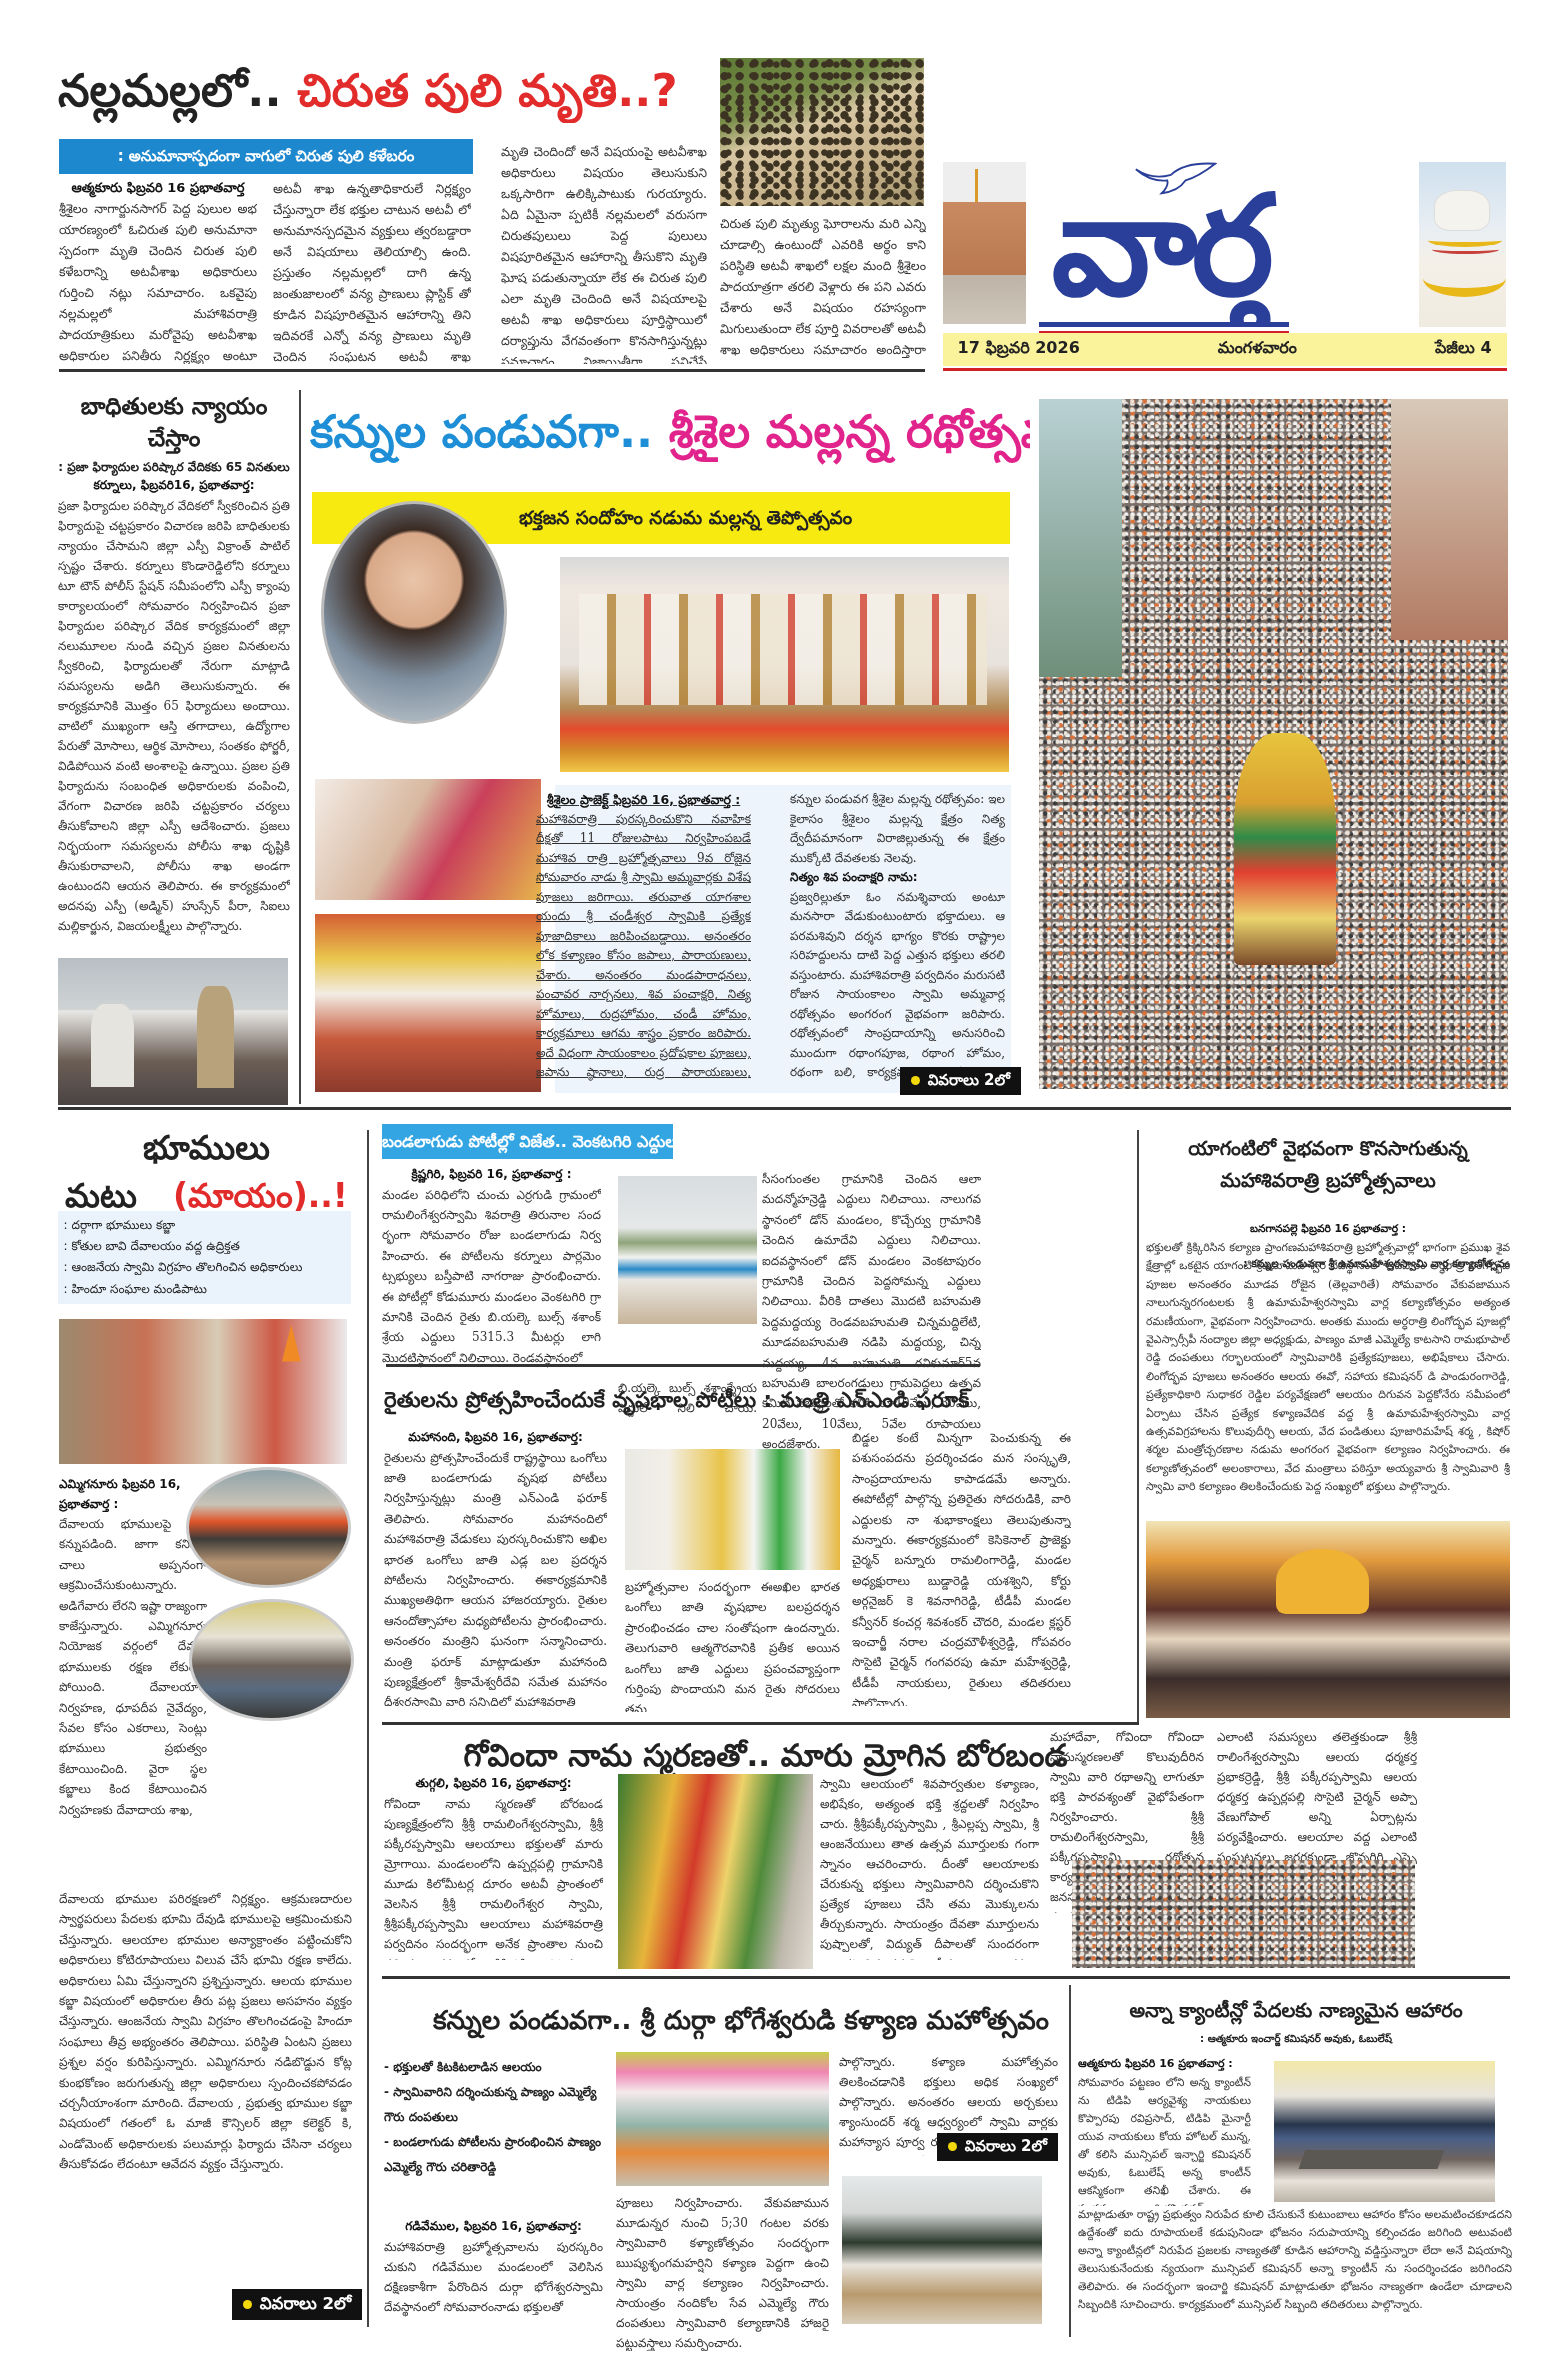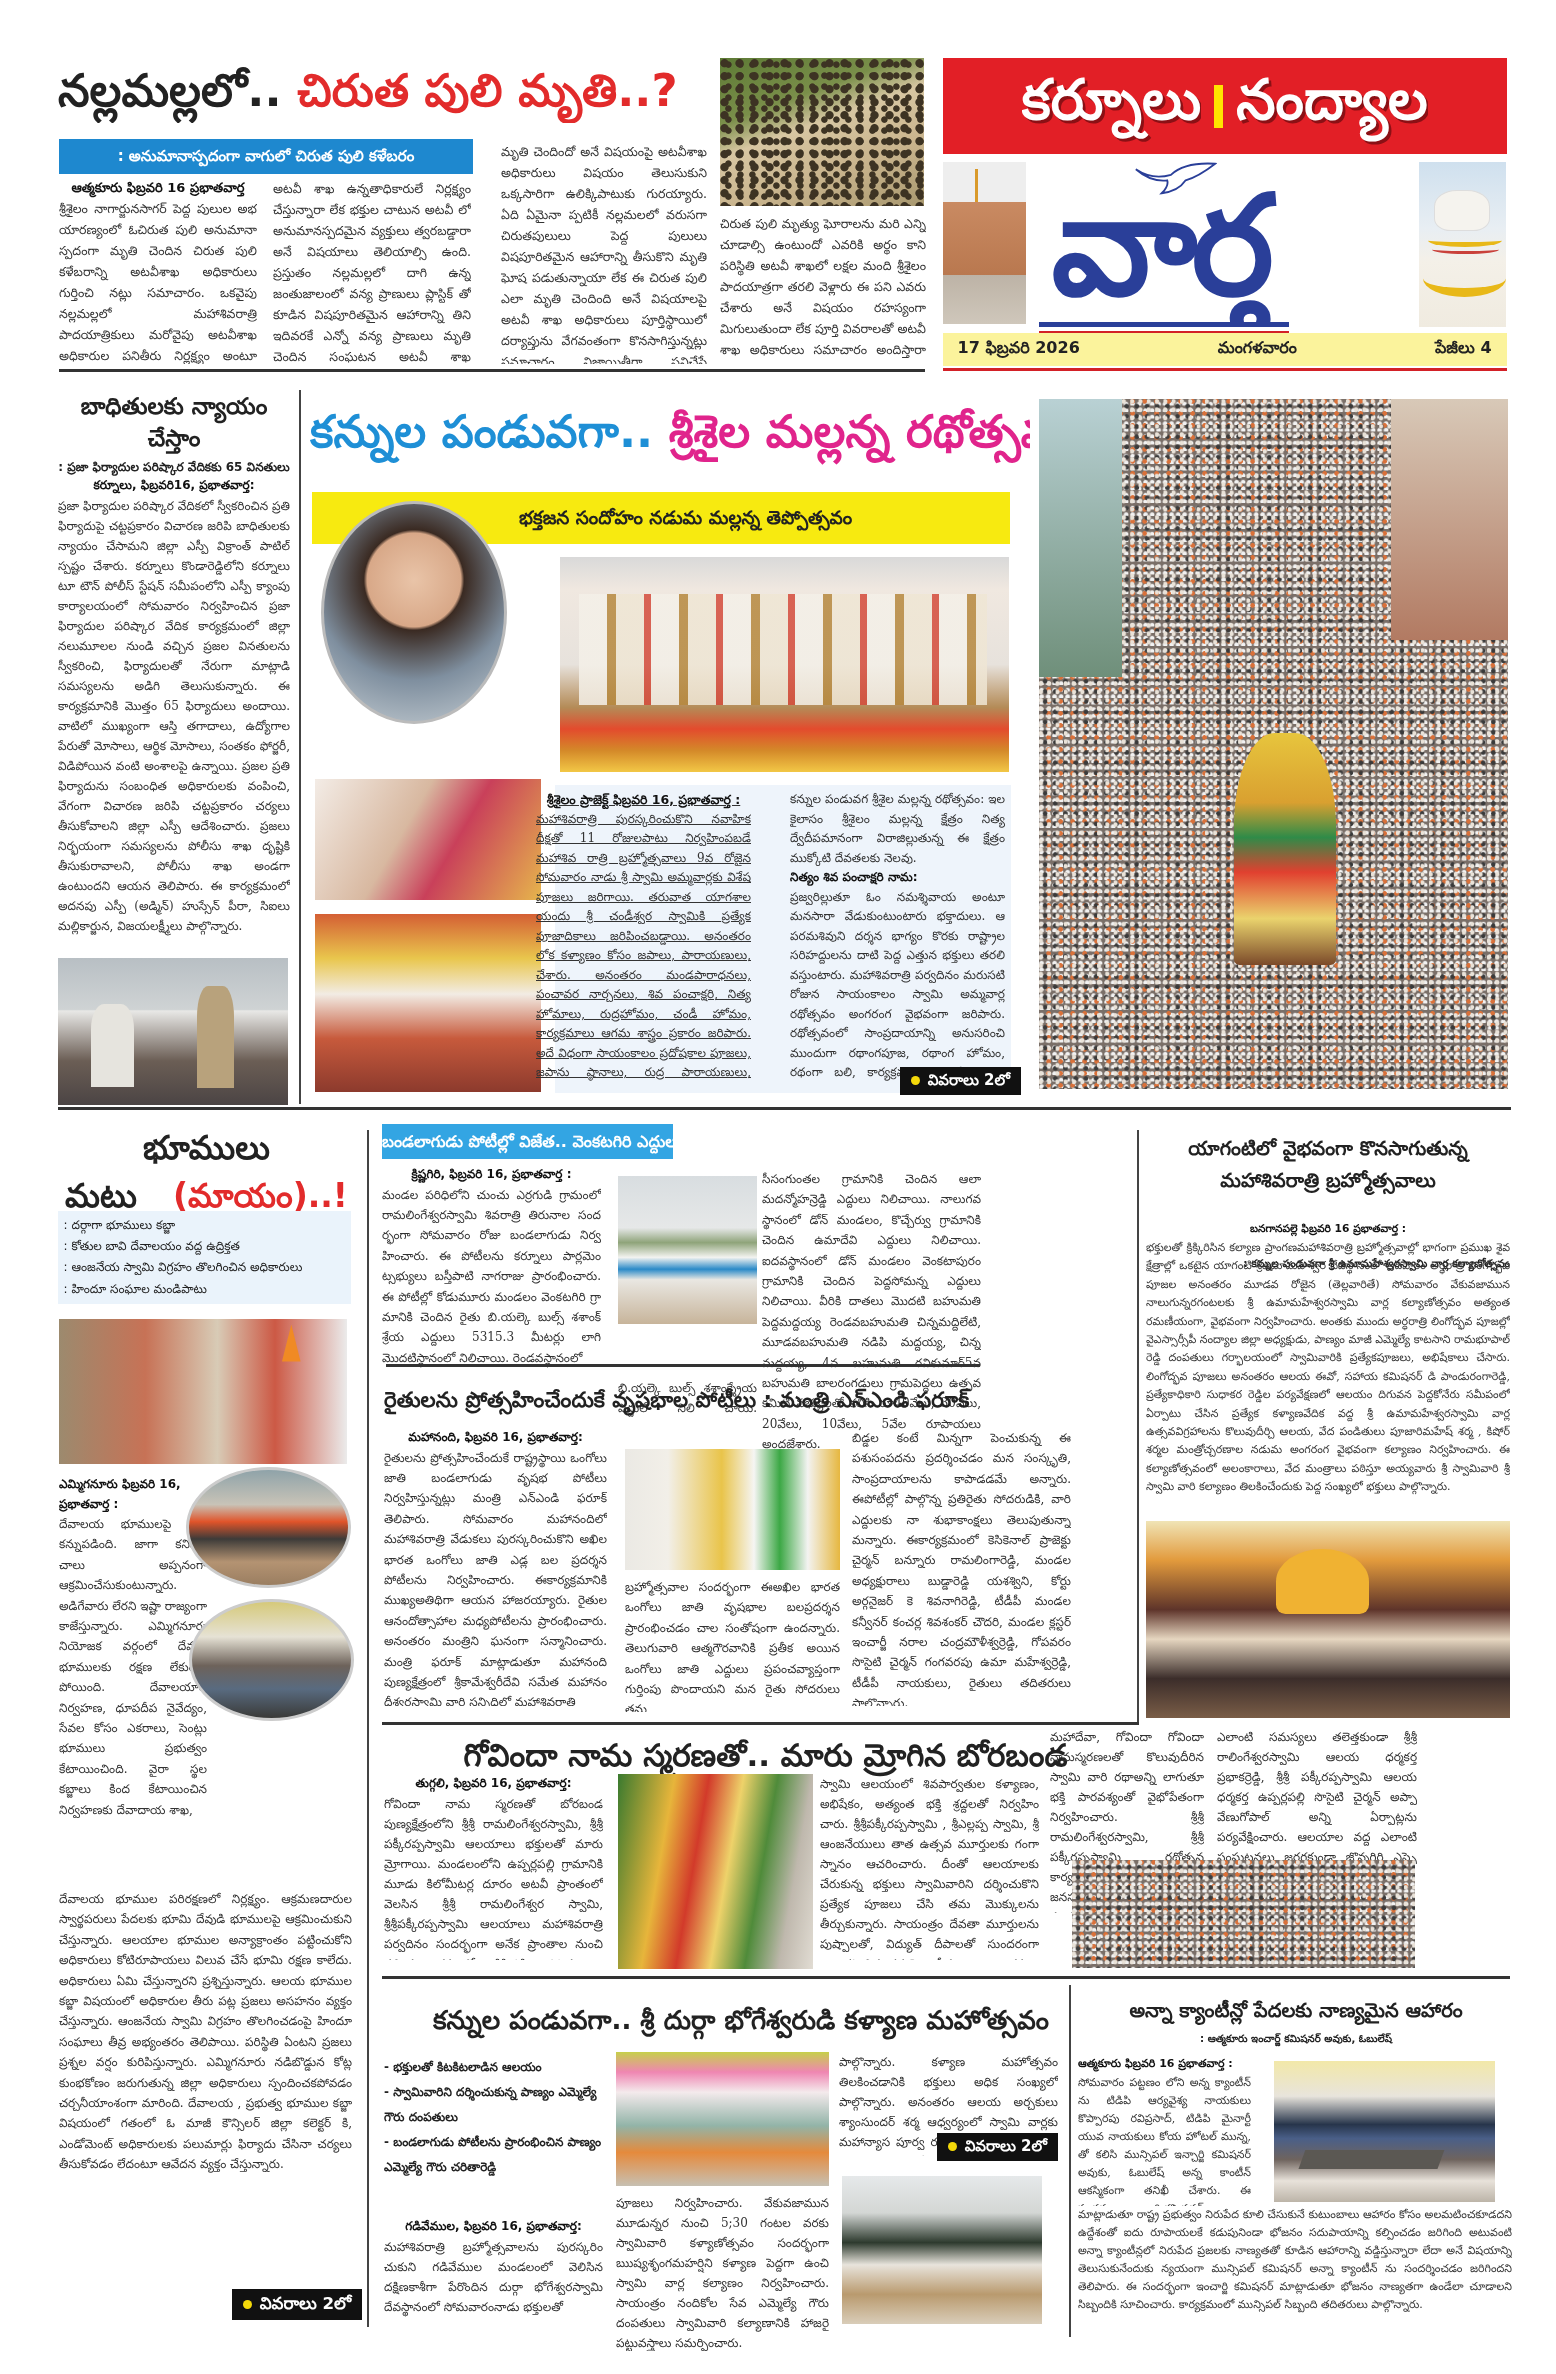--- a/index.html
+++ b/index.html
@@ -20,25 +20,20 @@
  radial-gradient(circle at 60% 70%,#3a3a3a 1.9px,transparent 2.8px),
  radial-gradient(circle at 80% 20%,#d9713a 1.9px,transparent 2.8px),
  radial-gradient(circle at 40% 80%,#f2f2f2 1.9px,transparent 2.8px),
  #7a6f68;background-size:8.3px 8.3px,10.2px 10.2px,12px 12px,6.5px 6.5px}
 .circ{border-radius:50%;border:3.7px solid #ccc}
 </style>
 </head>
 <body>
 
 <div class="abs" style="left:937px;top:58px;width:575px;height:343px;">
-  <div class="abs" style="left:5.6px;top:0;width:564px;height:96px;background:#e21f26;display:flex;align-items:center;justify-content:center;gap:13px;">
-    <span class="hd" style="color:#fff;font-size:56px;text-shadow:2.8px 2.8px 0 #8b1015;">కర్నూలు</span>
-    <span style="display:inline-block;width:9.3px;height:43px;background:#ffe400;"></span>
-    <span class="hd" style="color:#fff;font-size:56px;text-shadow:2.8px 2.8px 0 #8b1015;">నంద్యాల</span>
-  </div>
 
   <div class="photo" style="left:5.6px;top:104px;width:83px;height:162px;background:linear-gradient(180deg,#eee 0,#eee 25%,#c98a62 25%,#b9784f 70%,#bdb3a6 70%,#cfc7bb 100%);">
     <div class="abs" style="left:32px;top:7.4px;width:3.7px;height:33px;background:#d99a2b;"></div>
   </div>
 
   <div class="abs" style="left:197px;top:102px;width:83px;height:37px;">
     <svg width="83" height="37" viewBox="0 0 90 40">
         <path d="M2 10 Q20 22 40 16 Q55 2 88 4 Q70 18 56 22 Q48 34 30 36 Q38 28 36 22 Q18 24 2 10Z" fill="#fff" stroke="#2a3f99" stroke-width="2"></path>
       </svg>
   </div>

